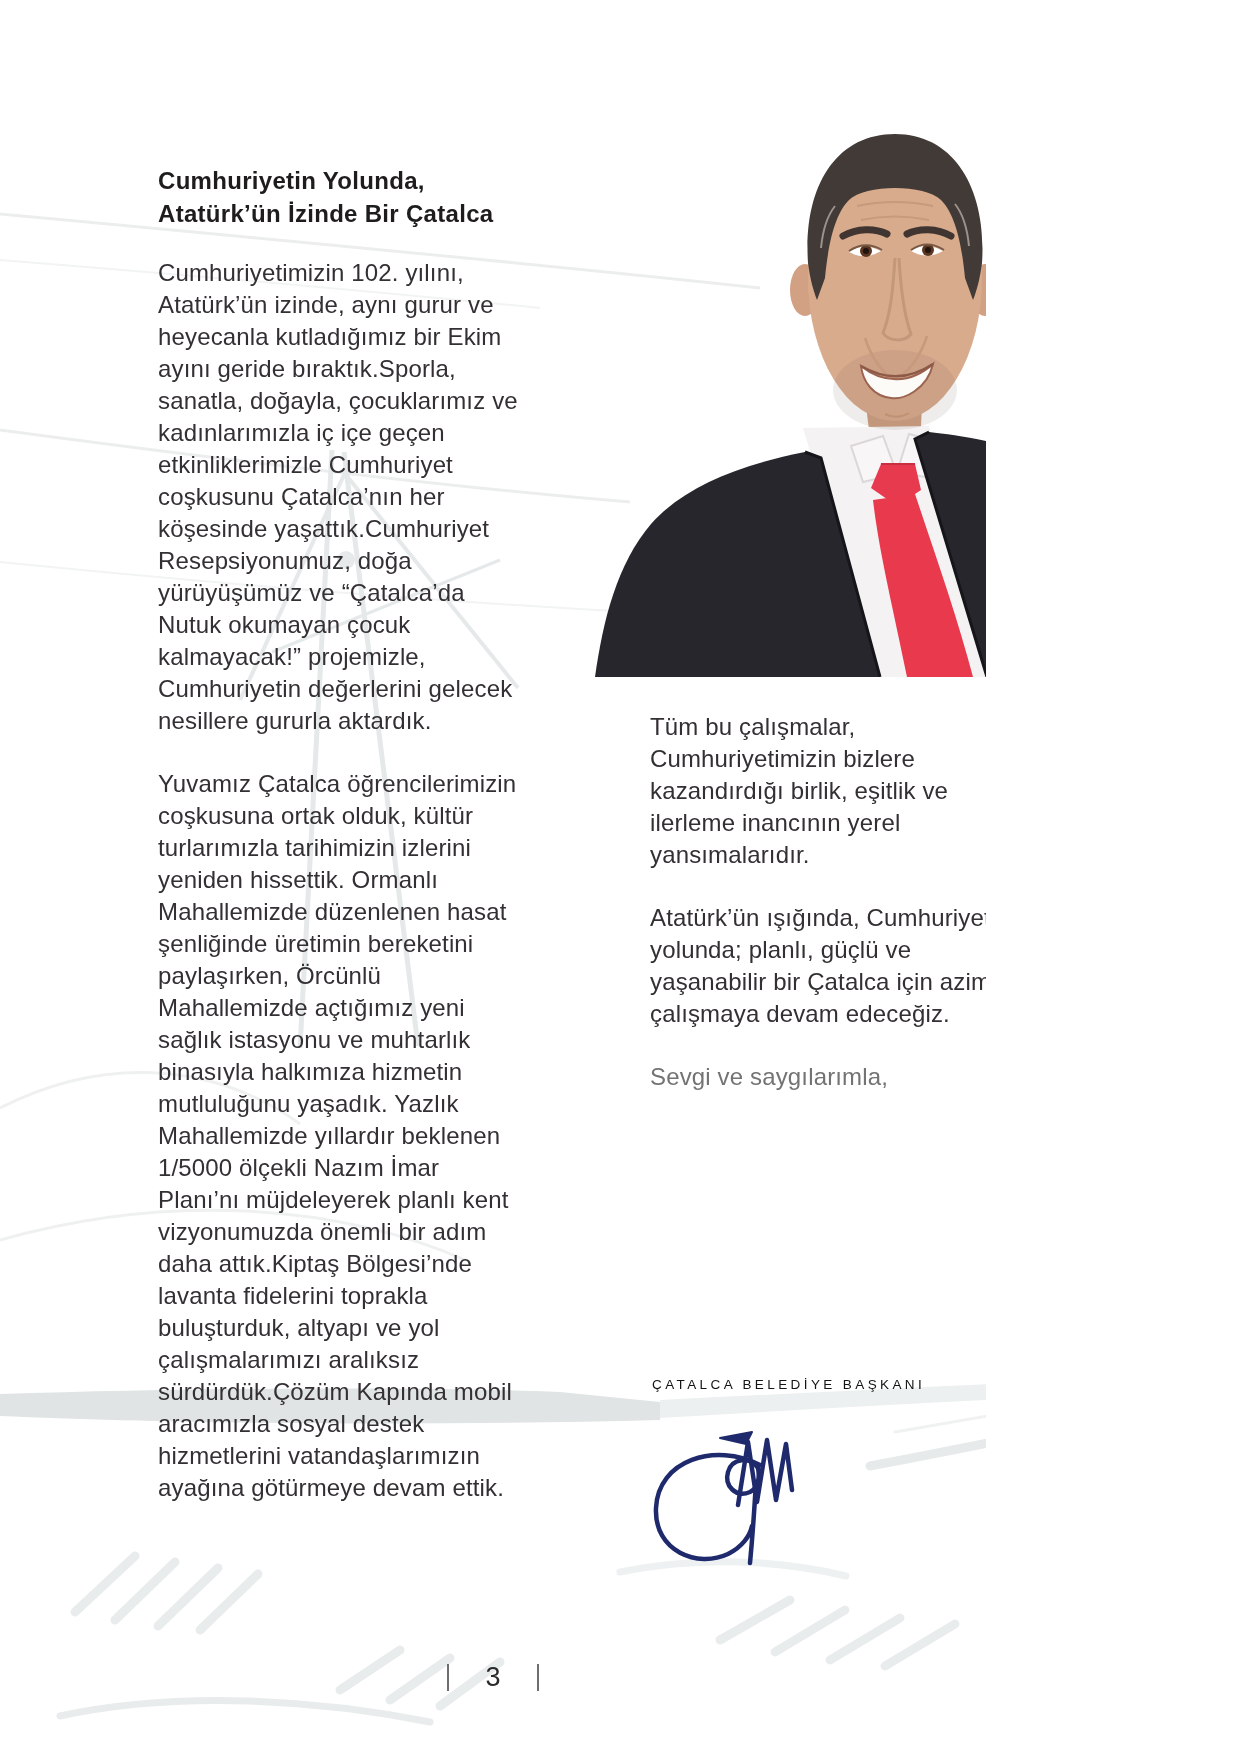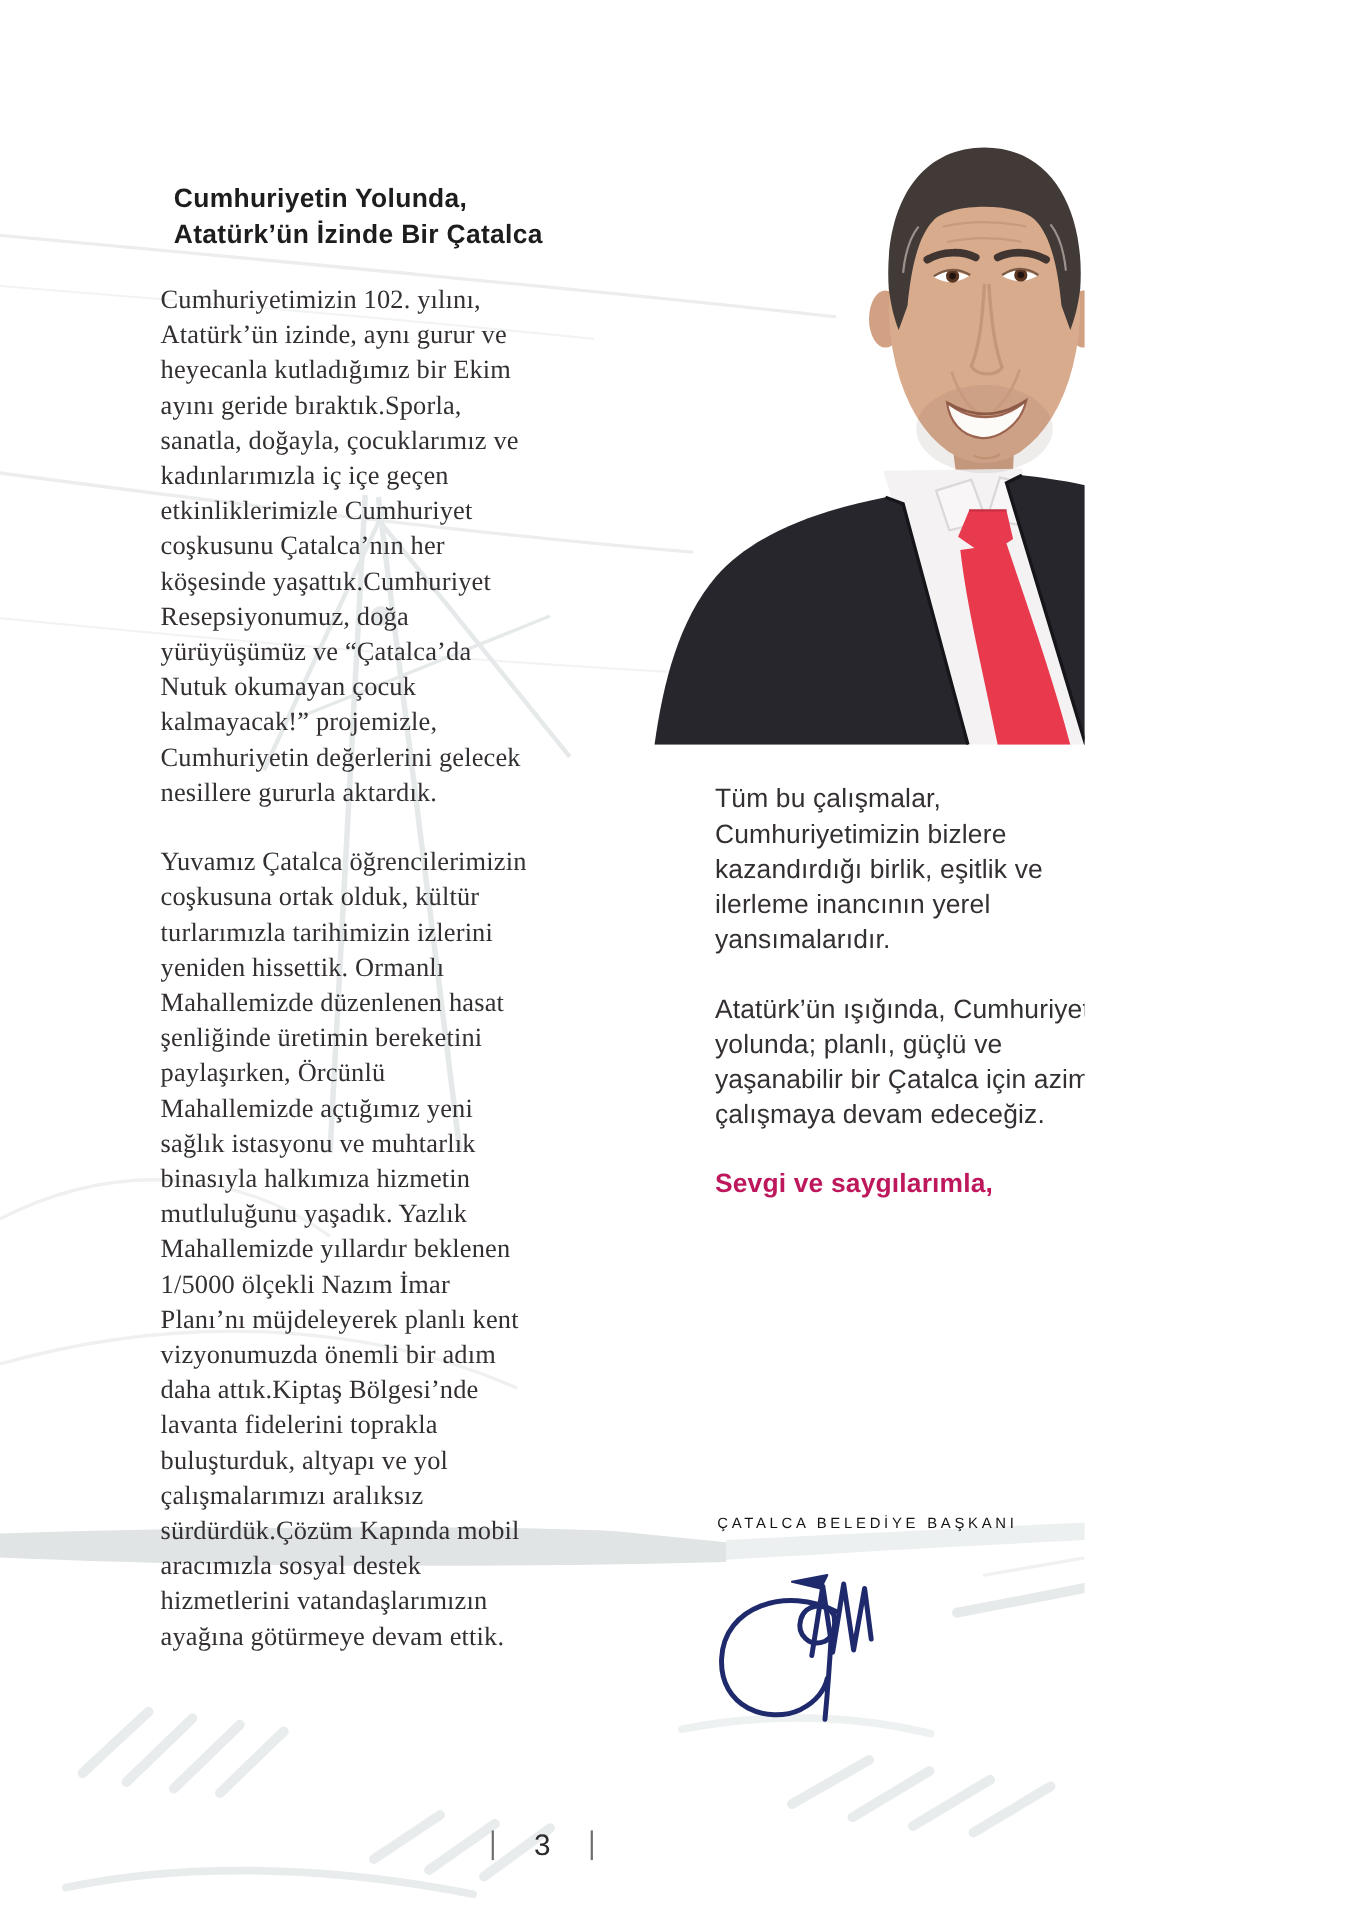--- a/index.html
+++ b/index.html
@@ -9,23 +9,23 @@
   }
   .bg-sketch { position:absolute; left:0; top:0; width:1240px; height:1754px; }
   .portrait  { position:absolute; left:565px; top:128px; width:505px; height:549px; }
   .article-title {
     position:absolute; left:158px; top:164px; margin:0;
     font-size:24px; line-height:33px; font-weight:bold; letter-spacing:0.3px;
     color:#1e1c1d; white-space:pre-line;
   }
   .body-col { position:absolute; font-size:24px; line-height:32px; color:#332f33; letter-spacing:0.15px; }
   .body-col p { margin:0 0 31px 0; white-space:pre-line; }
-  #left-col  { left:146px; top:257px; width:450px;font-family:Liberation Serif, serif; }
+  #left-col  { left:158px; top:257px; width:450px; }
   #right-col { left:650px; top:711px; width:460px; }
-  .closing { font-weight:bold; color:#be185d; }
+  .closing { font-weight:normal; color:#737373; }
   .logo { position:absolute; left:652px; top:1372px; color:#141414; }
   .logo-name { font-size:37px; font-weight:bold; letter-spacing:0.5px; line-height:1; white-space:nowrap; }
   .logo-sub  { font-size:13.5px; font-weight:normal; letter-spacing:3.4px; margin-top:5px; white-space:nowrap; }
   .signature { position:absolute; left:620px; top:1420px; width:230px; height:160px; }
   .footer {
     position:absolute; left:0; top:1662px; width:100%;
     display:flex; justify-content:center; align-items:center; gap:36px;
   }
   .footer .bar { width:2px; height:27px; background:#6e6e6e; }
   .footer .num { font-size:27px; color:#2b2b2b; }

